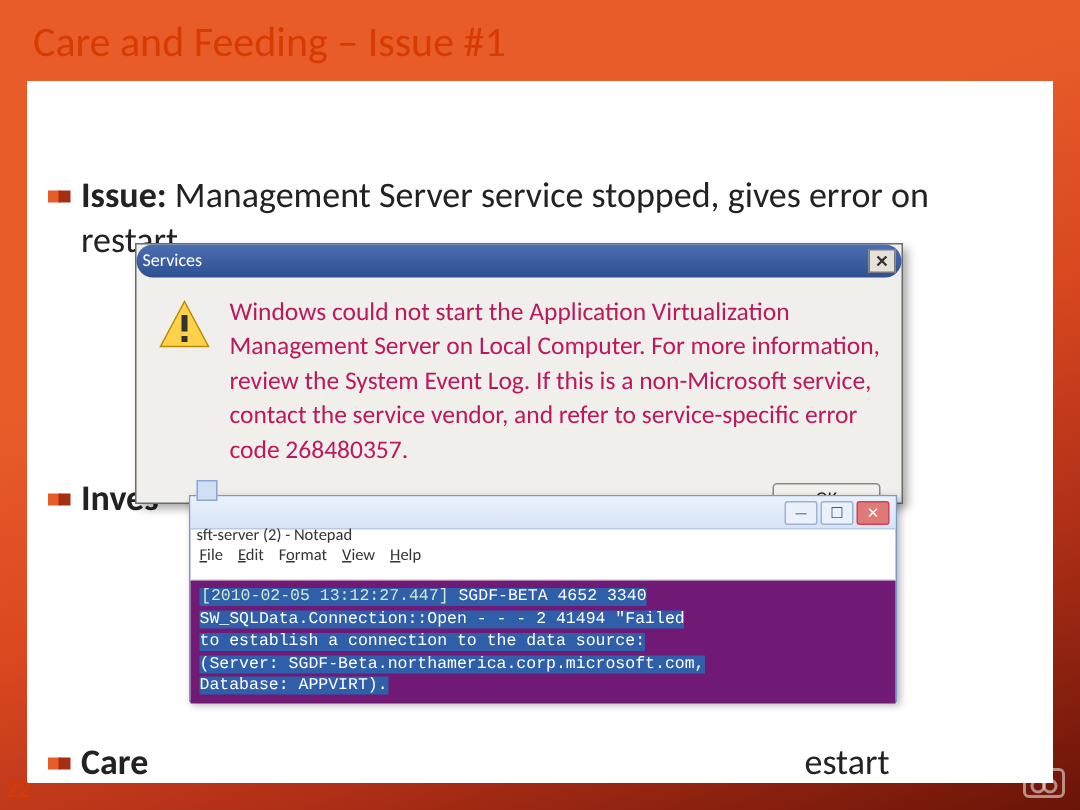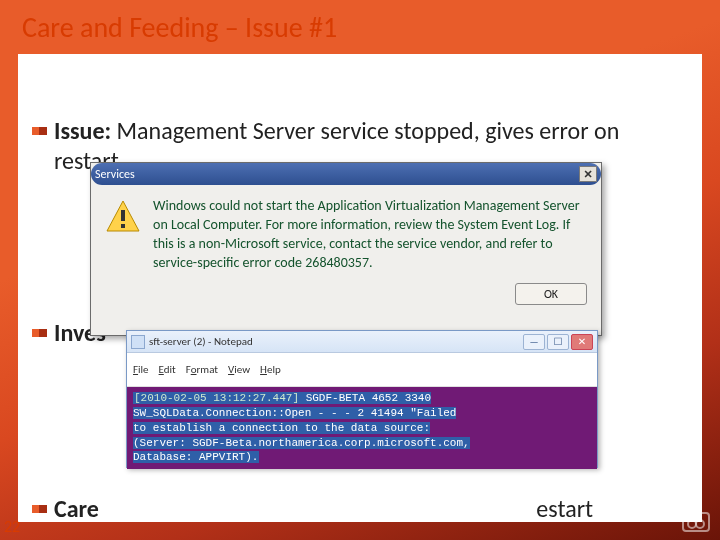--- a/index.html
+++ b/index.html
@@ -53,41 +53,41 @@
     background: linear-gradient(#4d6fb2, #2e4f90);
     color:#fff; height:22px; display:flex; align-items:center; justify-content:space-between;
     padding:0 4px; font-size:12px;border-radius:11px;
   }
   .dlg-titlebar .closebtn {
     width:18px; height:16px; background:#e6e2da; border:1px solid #7a7a7a;
     display:flex; align-items:center; justify-content:center; color:#333; font-weight:bold; font-size:11px; line-height:1;
   }
   .dlg-body { display:flex; padding:12px 14px 6px 14px; gap:12px; }
   .warn-icon { width:36px; height:36px; flex:0 0 auto; margin-top:2px; }
-  .dlg-msg { font-size:14px; color:#14532d; line-height:1.35; }
+  .dlg-msg { font-size:17px; color:#be185d; line-height:1.35; }
   .dlg-btnrow { text-align:right; padding: 4px 14px 10px 0; }
   .ok-btn {
     display:inline-block; width:72px; height:22px; line-height:20px; text-align:center;
     font-size:12px; color:#222; background:#f4f2ed;
     border:1px solid #8a8a8a; border-radius:3px;
   }
 
   
   .notepad {
     position:absolute; left:126px; top:330px; width:472px; height:138px;
     background:#fff; border:1px solid #7a99c6;
     box-shadow: 2px 2px 5px rgba(0,0,0,.3);
   }
   .np-titlebar {
     height:22px; background: linear-gradient(#eaf1fb, #d6e4f6);
     border-bottom:1px solid #b9c9e0;
     display:flex; align-items:center; justify-content:space-between; padding:0 4px;
     font-size:11px; color:#333;
   }
-  .np-title-left { display:flex; align-items:flex-start; gap:4px; }
+  .np-title-left { display:flex; align-items:flex-start; gap:16px;flex-direction:column; }
   .np-appicon { width:14px; height:14px; background:#cfe0f6; border:1px solid #8ba7cf; }
   .np-winbtns { display:flex; gap:2px; }
   .np-winbtn {
     width:22px; height:16px; background:#eaf1fb; border:1px solid #9cb3d3; border-radius:2px;
     display:flex; align-items:center; justify-content:center; font-size:10px; color:#3a5a8a;
   }
   .np-winbtn.close { background:#e07a78; border-color:#c45; color:#fff; }
   .np-menu { height:34px; display:flex; gap:10px; padding:0 6px; font-size:11px; color:#333; align-items:center; border-bottom:1px solid #e0e0e0;}
   .np-menu span u { text-decoration: underline; }
   .np-body { padding:4px 6px; font-family: "Consolas","Courier New",monospace; font-size:11px; line-height:1.35; color:#333; white-space:pre; overflow:hidden; background:#701a75; }

